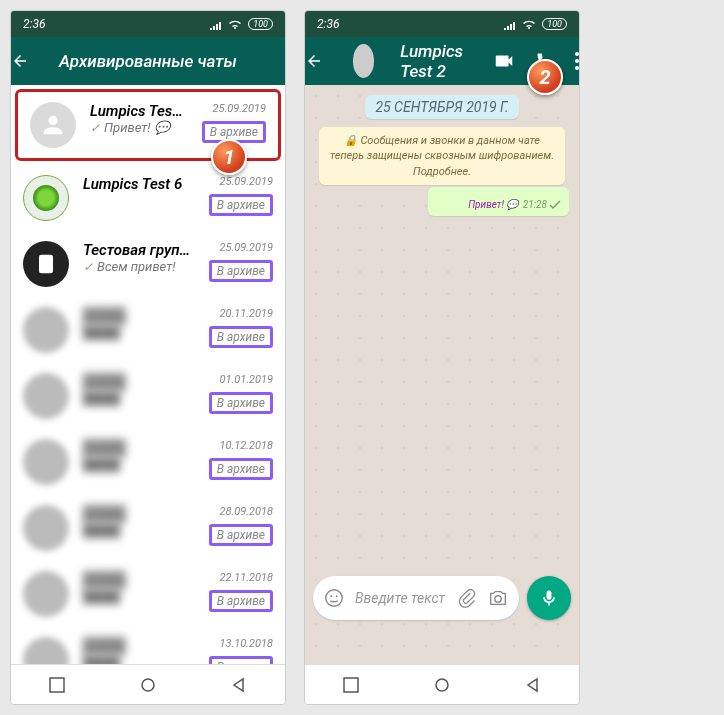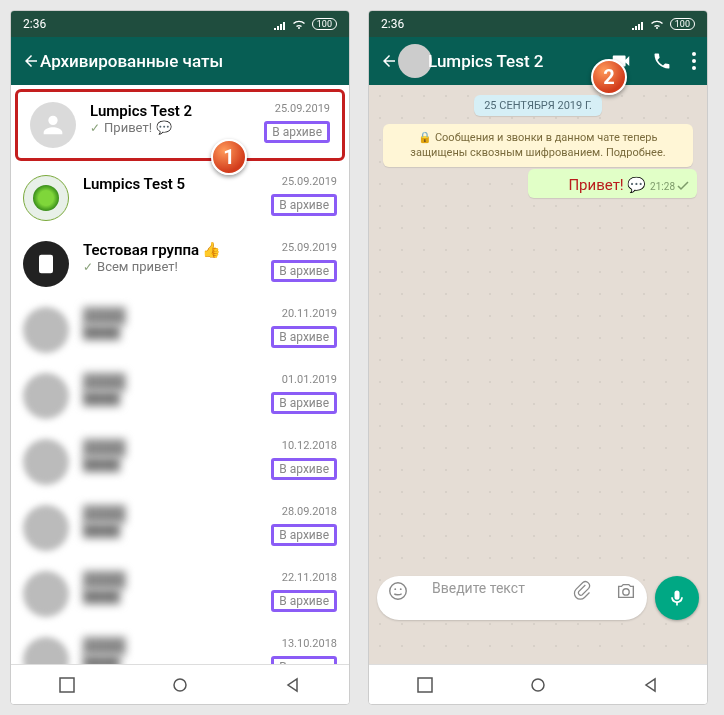--- a/index.html
+++ b/index.html
@@ -1,22 +1,22 @@
 <!DOCTYPE html>
 <html><head>
 <meta charset="utf-8">
 <style>
   * { box-sizing: border-box; margin: 0; padding: 0; }
   body { background: #e8e8e8; font-family: -apple-system, Roboto, Arial, sans-serif; width: 724px; height: 715px; display: flex; gap: 18px; padding: 10px; }
-  .phone { width: 340px; height: 695px; background: #fff; border: 1px solid #ccc; border-radius: 4px; display: flex; flex-direction: column; overflow: hidden; position: relative; }
+  .phone { width: 276px; height: 695px; background: #fff; border: 1px solid #ccc; border-radius: 4px; display: flex; flex-direction: column; overflow: hidden; position: relative; font-style: italic; }
   .statusbar { height: 26px; background: #1f4d3e; color: #fff; font-size: 12px; display: flex; align-items: center; padding: 0 12px; }
   .statusbar .time { flex: 1; }
   .statusbar .icons { display: flex; gap: 6px; align-items: flex-end; font-size: 11px; }
   .statusbar svg { fill: #fff; }
-  .appbar { height: 48px; background: #075e54; color: #fff; display: flex; align-items: center; padding: 0 11px; gap: 0; }
+  .appbar { height: 48px; background: #075e54; color: #fff; display: flex; align-items: center; padding: 0 0; gap: 30px; }
   .appbar .back { width: 18px; height: 18px; display: flex; align-items: center; }
   .appbar .title { font-size: 17px; font-weight: 500; flex: 1; }
   .appbar .avatar-small { width: 34px; height: 34px; border-radius: 50%; background: #ccc; margin-right: -4px; }
   .appbar-actions { display: flex; gap: 20px; align-items: center; }
   .appbar-actions svg { fill: #fff; }
   .chatlist { flex: 1; overflow-y: auto; background: #fff; }
   .chat-item { display: flex; padding: 10px 12px; gap: 14px; align-items: flex-start; min-height: 64px; }
   .chat-item .avatar { width: 46px; height: 46px; border-radius: 50%; background: #dadada; flex-shrink: 0; display: flex; align-items: center; justify-content: center; }
   .chat-item .avatar svg { fill: #fff; }
   .avatar.green { background: #e8f0e8; border: 1px solid #7baa3d; }
@@ -31,28 +31,28 @@
   .chat-item .meta { display: flex; flex-direction: column; align-items: flex-end; gap: 6px; flex-shrink: 0; }
   .chat-item .date { font-size: 11px; color: #888; }
   .chat-item .badge { font-size: 12px; color: #888; border: 3px solid #8b5cf6; border-radius: 3px; padding: 1px 5px; }
   .highlight-box { border: 3px solid #c41e1e; border-radius: 6px; margin: 4px; }
   .callout { position: absolute; width: 36px; height: 36px; border-radius: 50%; display: flex; align-items: center; justify-content: center; font-size: 20px; font-weight: 700; color: #fff; background: radial-gradient(circle at 35% 30%, #ff9a5a, #d23c1c 70%); border: 2px solid #fff; box-shadow: 0 2px 4px rgba(0,0,0,.4); z-index: 10; }
   .navbar { height: 40px; background: #fff; border-top: 1px solid #ddd; display: flex; align-items: center; justify-content: space-around; }
   .navbar .navbtn { width: 16px; height: 16px; }
   
   .chat-bg { flex: 1; background: #e5ddd5; position: relative; overflow: hidden; }
   .chat-bg::before { content:""; position:absolute; inset:0; opacity:.06; background-image: radial-gradient(circle, #000 1px, transparent 1px); background-size: 22px 22px; }
-  .date-chip { margin: 10px auto 8px; background: #d6eff6; color: #4f6a76; font-size: 11px; padding: 4px 10px; border-radius: 6px; width: fit-content; position: relative; box-shadow: 0 1px 1px rgba(0,0,0,.1);}
+  .date-chip { margin: 10px auto 8px; background: #d6eff6; color: #4f6a76; font-size: 14px; padding: 4px 10px; border-radius: 6px; width: fit-content; position: relative; box-shadow: 0 1px 1px rgba(0,0,0,.1);}
   .encrypt-chip { margin: 4px 14px 0; background: #fff6d6; color: #7a6b3c; font-size: 11px; padding: 6px 10px; border-radius: 6px; text-align: center; line-height: 1.4; position: relative; box-shadow: 0 1px 1px rgba(0,0,0,.1);}
   .bubble-out { margin: 2px 10px 4px auto; background: #e1ffc7; border-radius: 6px; padding: 6px 8px 4px 8px; max-width: 70%; width: fit-content; position: relative; box-shadow: 0 1px 1px rgba(0,0,0,.1);}
-  .bubble-out .msg { font-size: 15px; color: #b91c1c; display: inline; padding-left: 32px; }
+  .bubble-out .msg { font-size: 10px; color: #a21caf; display: inline; padding-left: 32px; }
   .bubble-out .time { font-size: 10px; color: #7d9b6a; display:inline-flex; align-items:center; gap:2px;}
   .bubble-out .time svg { fill:#7d9b6a; }
   .inputbar { position: absolute; bottom: 44px; left: 8px; right: 8px; display: flex; gap: 8px; align-items: center; }
-  .inputbox { flex: 1; background: #fff; border-radius: 24px; height: 44px; display: flex; align-items: flex-start; padding: 4px 10px; gap: 23px; box-shadow: 0 1px 2px rgba(0,0,0,.15);}
+  .inputbox { flex: 1; background: #fff; border-radius: 24px; height: 44px; display: flex; align-items: center; padding: 4px 10px; gap: 10px; box-shadow: 0 1px 2px rgba(0,0,0,.15);}
   .inputbox .ph { color: #999; font-size: 14px; flex: 1; }
   .micbtn { width: 44px; height: 44px; border-radius: 50%; background: #00a884; display: flex; align-items: center; justify-content: center; box-shadow: 0 1px 3px rgba(0,0,0,.3);}
   .micbtn svg { fill: #fff; }
   .inputbox svg { fill: #888; }
   .tick { font-size: 12px; color: #8aa37b; }
 </style>
 </head>
 <body>
 
 <div class="phone">
@@ -98,21 +98,21 @@
           <span class="badge">В архиве</span>
         </div>
       </div>
     </div>
 
     <div class="chat-item">
       <div class="avatar green">
           <div class="inner"></div>
         </div>
       <div class="content">
-        <div class="name">Lumpics Test 5</div>
+        <div class="name">Lumpics Test 6</div>
       </div>
       <div class="meta">
         <span class="date">25.09.2019</span>
         <span class="badge">В архиве</span>
       </div>
     </div>
 
     <div class="chat-item">
       <div class="avatar dark">
         <svg width="28" height="28" viewBox="0 0 24 24" fill="#555">

